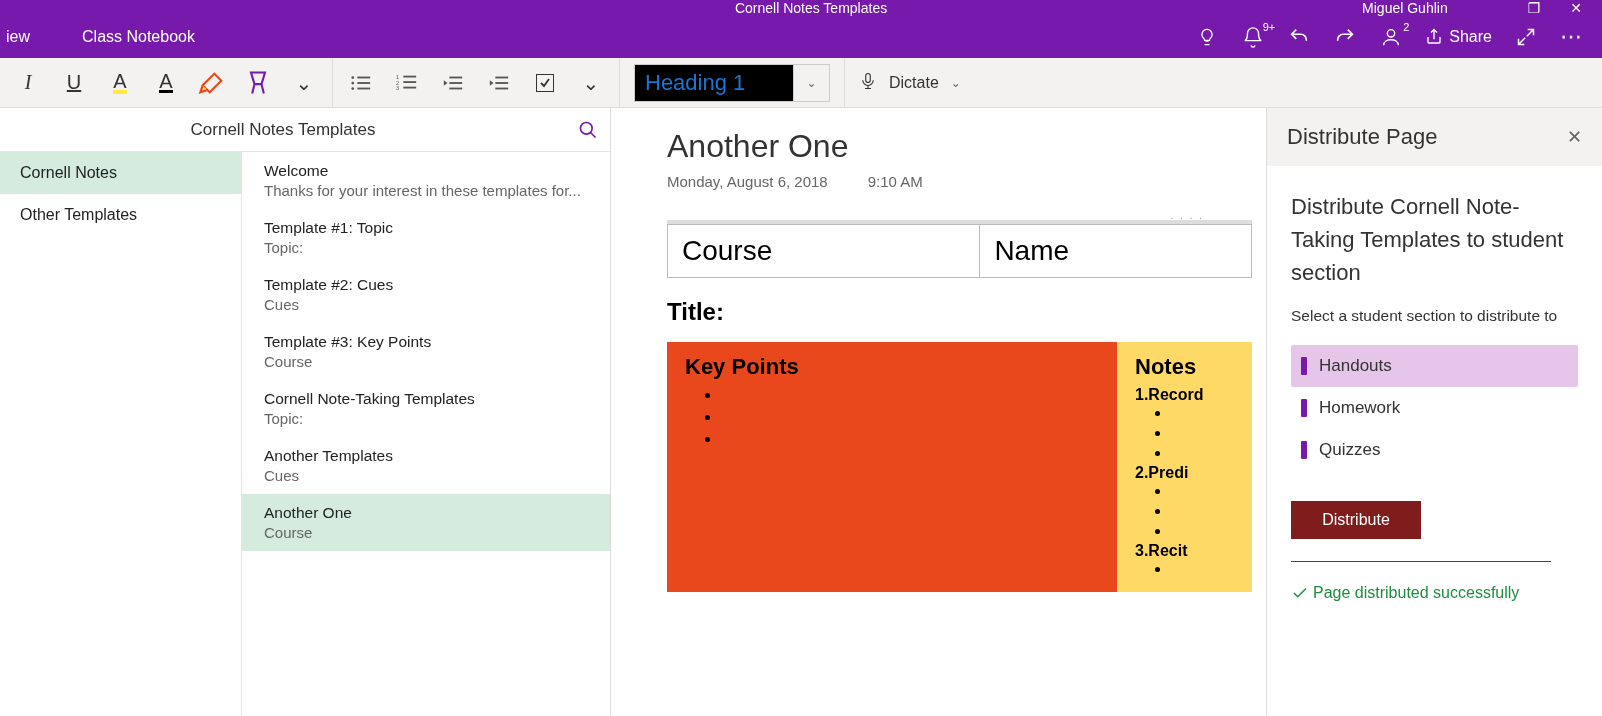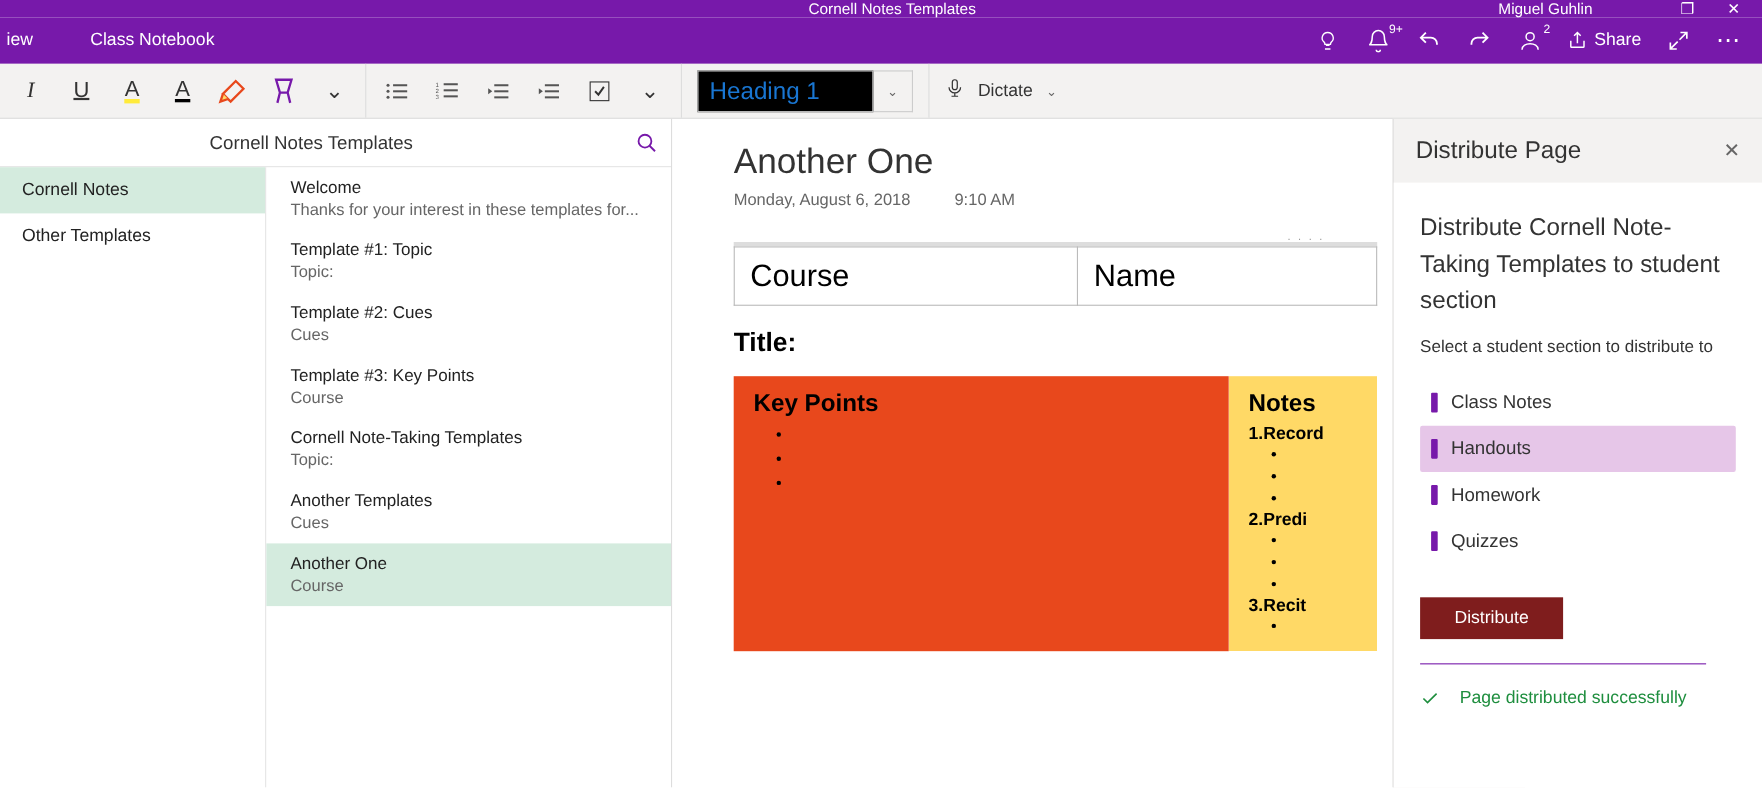--- a/index.html
+++ b/index.html
@@ -77,21 +77,21 @@
 .panel-hdr .x { margin-left: auto; font-size: 18px; color: #666; cursor: pointer; }
 .panel-body { background: #fff; margin: 0 0 0 0; flex: 1; padding: 24px 24px; display: flex; flex-direction: column; }
 .panel-body h3 { font-size: 22px; font-weight: 400; color: #333; line-height: 1.5; margin-bottom: 18px; }
 .panel-body .instr { font-size: 15.5px; color: #333; margin-bottom: 20px; }
 .sec-list { }
 .sec-item { display: flex; align-items: center; gap: 12px; padding: 11px 10px; font-size: 17px; color: #333; cursor: pointer; border-radius: 2px; }
 .sec-item.sel { background: #E6C6E8; }
 .sec-tab { width: 6px; height: 18px; background: #7719AA; border-radius: 1px; }
 .dist-btn { margin-top: 30px; padding: 10px 28px; background: #7f1d1d; color: #fff; border: none; font-size: 16px; width: 130px; }
 .purple-line { height: 1px; background: #7719AA; margin-top: 22px; width: 260px; }
-.success { display: flex; align-items: center; gap: 18px; color: #1E8E3E; font-size: 16px; margin-top: 22px; }
+.success { display: flex; align-items: center; gap: 4px; color: #1E8E3E; font-size: 16px; margin-top: 22px; }
 .success svg { width: 18px; height: 18px; }
 </style>
 </head>
 <body>
 
 <div class="titlebar">
   <div class="center">Cornell Notes Templates</div>
   <div class="user">Miguel Guhlin</div>
   <div class="winbtns">
     <span>❐</span>
@@ -346,24 +346,20 @@
 
   <div class="panel">
     <div class="panel-hdr">
       <span>Distribute Page</span>
       <span class="x">✕</span>
     </div>
     <div class="panel-body">
       <h3>Distribute Cornell Note-Taking Templates to student section</h3>
       <div class="instr">Select a student section to distribute to</div>
       <div class="sec-list">
-        <div class="sec-item">
-          <div class="sec-tab"></div>
-          <span>Class Notes</span>
-        </div>
         <div class="sec-item sel">
           <div class="sec-tab"></div>
           <span>Handouts</span>
         </div>
         <div class="sec-item">
           <div class="sec-tab"></div>
           <span>Homework</span>
         </div>
         <div class="sec-item">
           <div class="sec-tab"></div>

